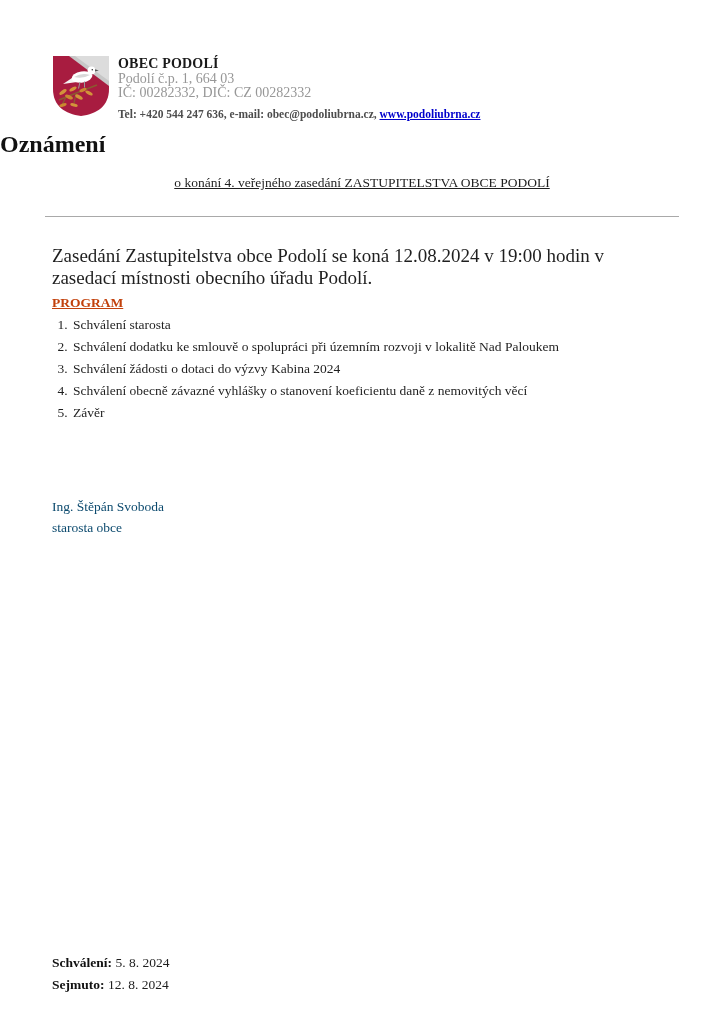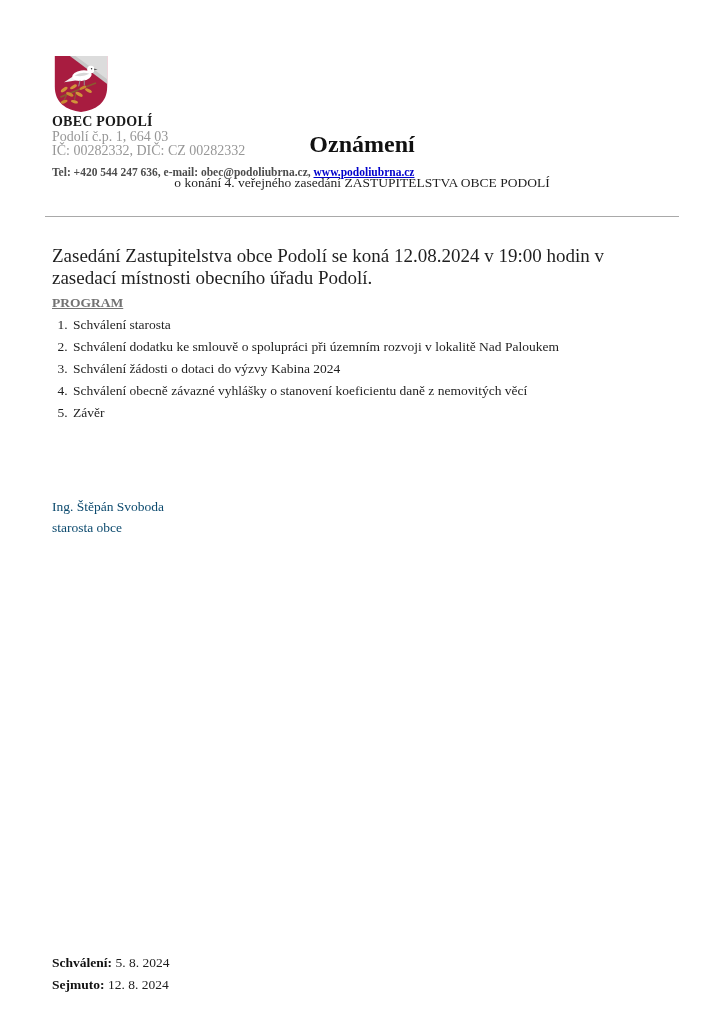--- a/index.html
+++ b/index.html
@@ -8,53 +8,53 @@
     position: relative;
     width: 724px;
     height: 1024px;
     background: #ffffff;
     font-family: "Liberation Serif", "DejaVu Serif", serif;
     color: #1f1f1f;
     overflow: hidden;
   }
 
   
-  .header { position: absolute; left: 52px; top: 55px; display: flex; flex-direction: column; }
+  .header { position: absolute; left: 52px; top: 55px; display: flex; }
   .crest { width: 58px; height: 62px; flex: 0 0 58px; margin-right: 8px; }
   .header-text { padding-top: 1px; }
   .org-name {
     font-size: 14px; font-weight: bold; color: #1a1a1a;
     line-height: 16px; letter-spacing: 0.2px;
   }
   .addr-line { font-size: 14px; color: #979797; line-height: 14px; }
   .contact-line { font-size: 11.5px; color: #4d4d4d; font-weight: bold; line-height: 15px; margin-top: 7px; }
   .contact-line a { color: #0000cc; text-decoration: underline; font-weight: bold; cursor: pointer; }
 
   
   .doc-title {
     position: absolute; top: 131px; left: 0; width: 100%;
-    text-align: center; font-size: 24px; font-weight: bold; color: #111111;
+    text-align: left; font-size: 24px; font-weight: bold; color: #111111;
   }
   .doc-subtitle {
     position: absolute; top: 175px; left: 0; width: 100%;
-    text-align: center; font-size: 13.5px; color: #1f1f1f;
+    text-align: center; font-size: 13.5px; color: #1f1f1f; text-decoration: underline;
   }
   .rule {
     position: absolute; top: 216px; left: 45px; width: 634px;
     border: none; border-top: 1px solid #a9a9a9; height: 0;
   }
 
   
   .intro {
     position: absolute; top: 245px; left: 52px; width: 620px;
     font-size: 19px; line-height: 22px; color: #1f1f1f;
   }
   .program-heading {
     position: absolute; top: 295px; left: 52px;
-    font-size: 13.5px; font-weight: bold; text-decoration: underline; color: #737373;
+    font-size: 13.5px; font-weight: bold; text-decoration: underline; color: #c2410c;
   }
   .program-list {
     position: absolute; top: 314px; left: 55px; width: 616px;
     font-size: 13.5px; line-height: 22px; color: #1f1f1f;
     list-style: decimal; padding-left: 16px;
   }
   .program-list li { padding-left: 2px; }
 
   
   .signature {

